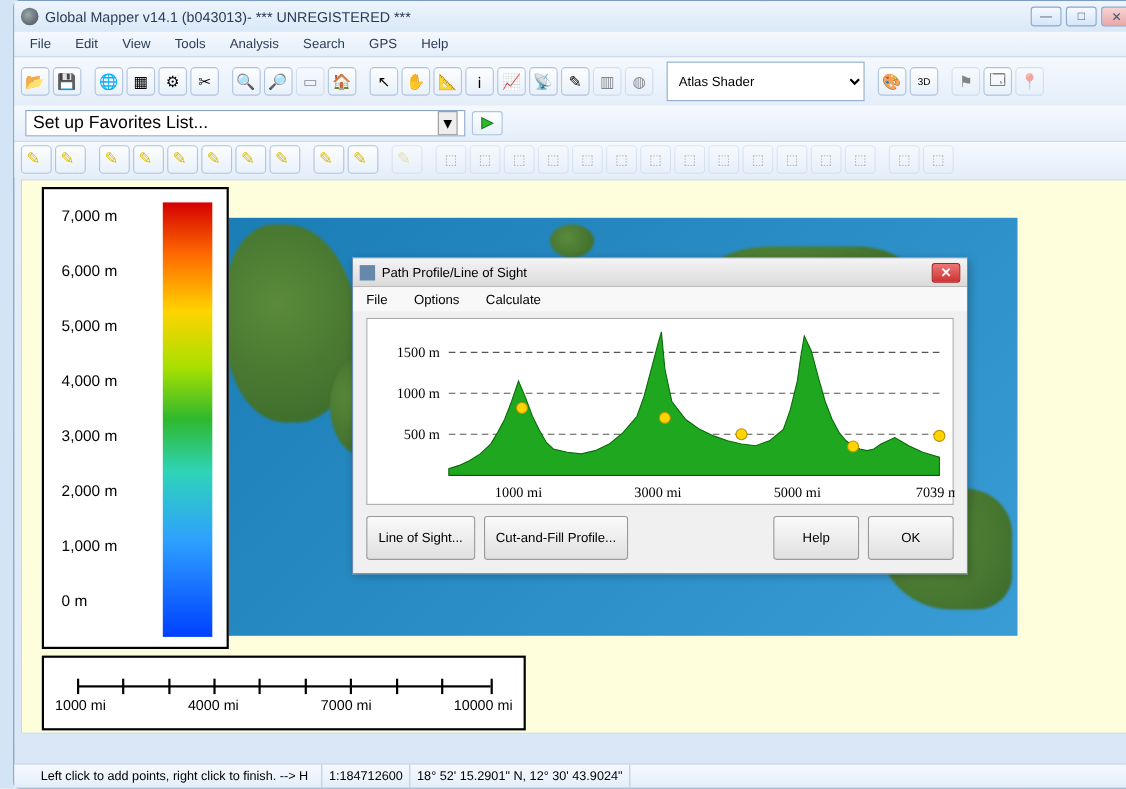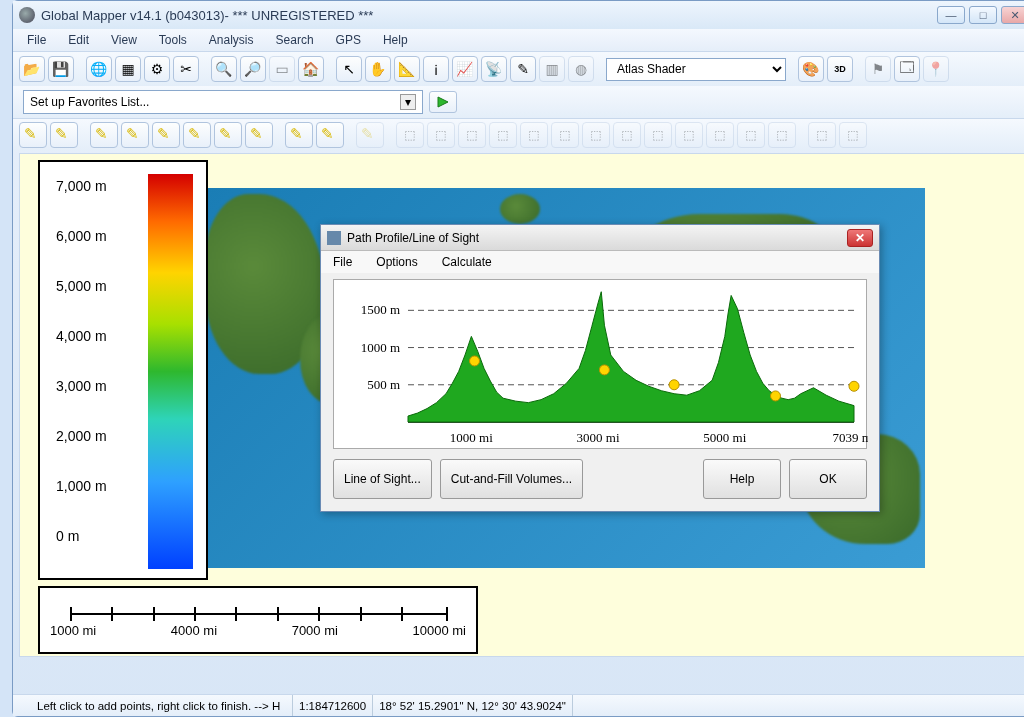--- a/index.html
+++ b/index.html
@@ -72,40 +72,40 @@
   border: 1px solid #b0c4de;
   border-radius: 4px;
   background: linear-gradient(#fdfefe, #e8f0fa);
   display: flex; align-items: center; justify-content: center;
   cursor: pointer;
   font-size: 14px;
 }
 .tb-btn.disabled { opacity: 0.45; cursor: default; }
 .tb-sep { width: 6px; }
 .tb-select {
-  height: 23px;
+  height: 36px;
   border: 1px solid #8aa8cc;
   background: #fff;
   padding: 0 6px;
   font-size: 12px;
   width: 180px;
 }
 .fav-row {
   display: flex;
   align-items: center;
   padding: 4px 10px;
   gap: 6px;
   background: linear-gradient(#f5f9fe, #e4eef9);
 }
 .fav-select {
   height: 24px;
   border: 1px solid #8aa8cc;
   background: #fff;
   padding: 2px 6px;
-  font-size: 12px;
+  font-size: 16px;
   width: 400px;
   display: flex;
   align-items: center;
 }
 .fav-select .arrow { margin-left: auto; border: 1px solid #999; padding: 0 4px; background: #eee; }
 .play-btn {
   width: 28px; height: 22px;
   border: 1px solid #b0c4de;
   border-radius: 3px;
   background: linear-gradient(#fdfefe, #e8f0fa);
@@ -325,21 +325,21 @@
     <div class="tb-btn">📡</div>
     <div class="tb-btn">✎</div>
     <div class="tb-btn disabled">▥</div>
     <div class="tb-btn disabled">◍</div>
     <div class="tb-sep"></div>
     <select class="tb-select">
       <option>Atlas Shader</option>
     </select>
     <div class="tb-sep"></div>
     <div class="tb-btn">🎨</div>
-    <div class="tb-btn" style="font-size:9px;font-weight:bold;">3D</div>
+    <div class="tb-btn" style="font-size:9px;font-weight:normal;">3D</div>
     <div class="tb-sep"></div>
     <div class="tb-btn disabled">⚑</div>
     <div class="tb-btn">🗔</div>
     <div class="tb-btn disabled">📍</div>
   </div>
 
   <div class="fav-row">
     <div class="fav-select">
       <span>Set up Favorites List...</span>
       <span class="arrow">▾</span>
@@ -479,21 +479,21 @@
               <text x="520" y="162" text-anchor="middle" font-size="13" font-family="Times New Roman">7039 mi</text>
               <circle cx="140.52933655348772" cy="80.95555555555555" r="5" fill="#ffd400" stroke="#b89000" stroke-width="1"></circle>
               <circle cx="270.41994601505894" cy="89.88888888888889" r="5" fill="#ffd400" stroke="#b89000" stroke-width="1"></circle>
               <circle cx="340.11734621395084" cy="104.77777777777777" r="5" fill="#ffd400" stroke="#b89000" stroke-width="1"></circle>
               <circle cx="441.4953828668845" cy="115.94444444444444" r="5" fill="#ffd400" stroke="#b89000" stroke-width="1"></circle>
               <circle cx="520" cy="106.26666666666667" r="5" fill="#ffd400" stroke="#b89000" stroke-width="1"></circle>
             </svg>
         </div>
         <div class="dlg-buttons">
           <button class="dlg-btn">Line of Sight...</button>
-          <button class="dlg-btn">Cut-and-Fill Volumes...</button>
+          <button class="dlg-btn">Cut-and-Fill Profile...</button>
           <div class="spacer"></div>
           <button class="dlg-btn">Help</button>
           <button class="dlg-btn">OK</button>
         </div>
       </div>
     </div>
   </div>
 
   <div class="statusbar">
     <div class="cell" style="flex:0 0 280px;padding-left:24px;">Left click to add points, right click to finish. --&gt; H</div>

